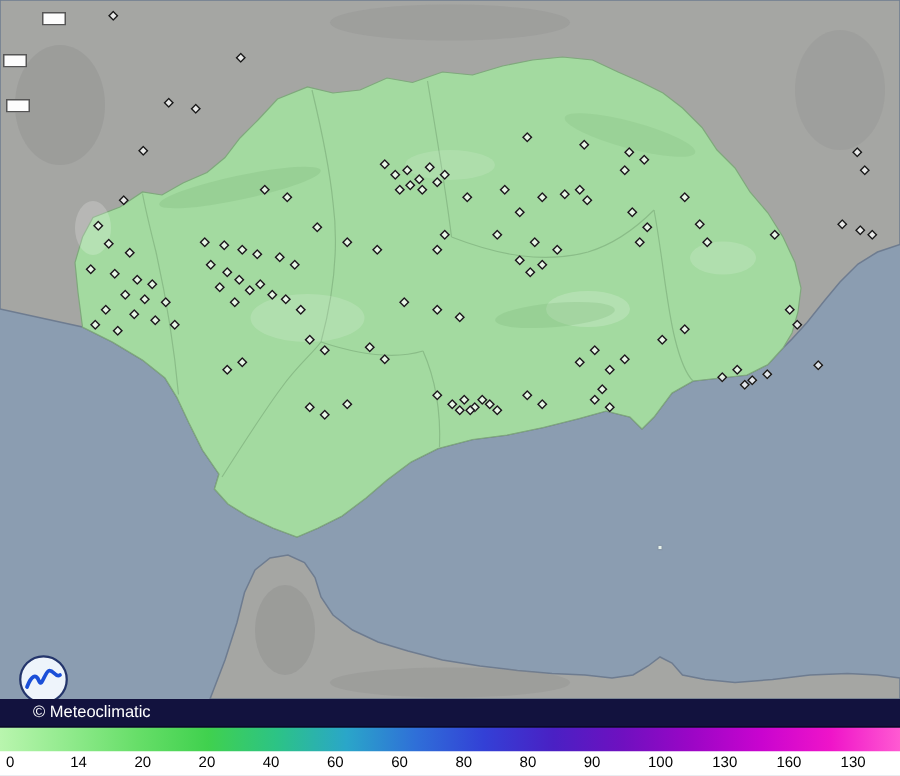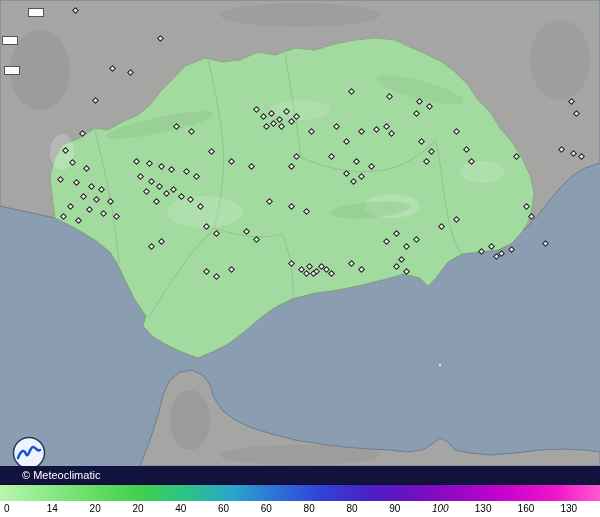--- a/index.html
+++ b/index.html
@@ -261,19 +261,19 @@
       <span style="left: 4px;">0</span>
       <span style="left: 46.8px;">14</span>
       <span style="left: 89.6px;">20</span>
       <span style="left: 132.4px;">20</span>
       <span style="left: 175.2px;">40</span>
       <span style="left: 218px;">60</span>
       <span style="left: 260.8px;">60</span>
       <span style="left: 303.6px;">80</span>
       <span style="left: 346.4px; text-align: center;">80</span>
       <span style="left: 389.2px;">90</span>
-      <span style="left: 432px; font-style: italic;">100</span>
+      <span style="left: 432px;">100</span>
       <span style="left: 474.8px;">130</span>
       <span style="left: 517.6px;">160</span>
       <span style="left: 560.4px;">130</span>
     </div>
 
 </div>
 
 </body></html>

